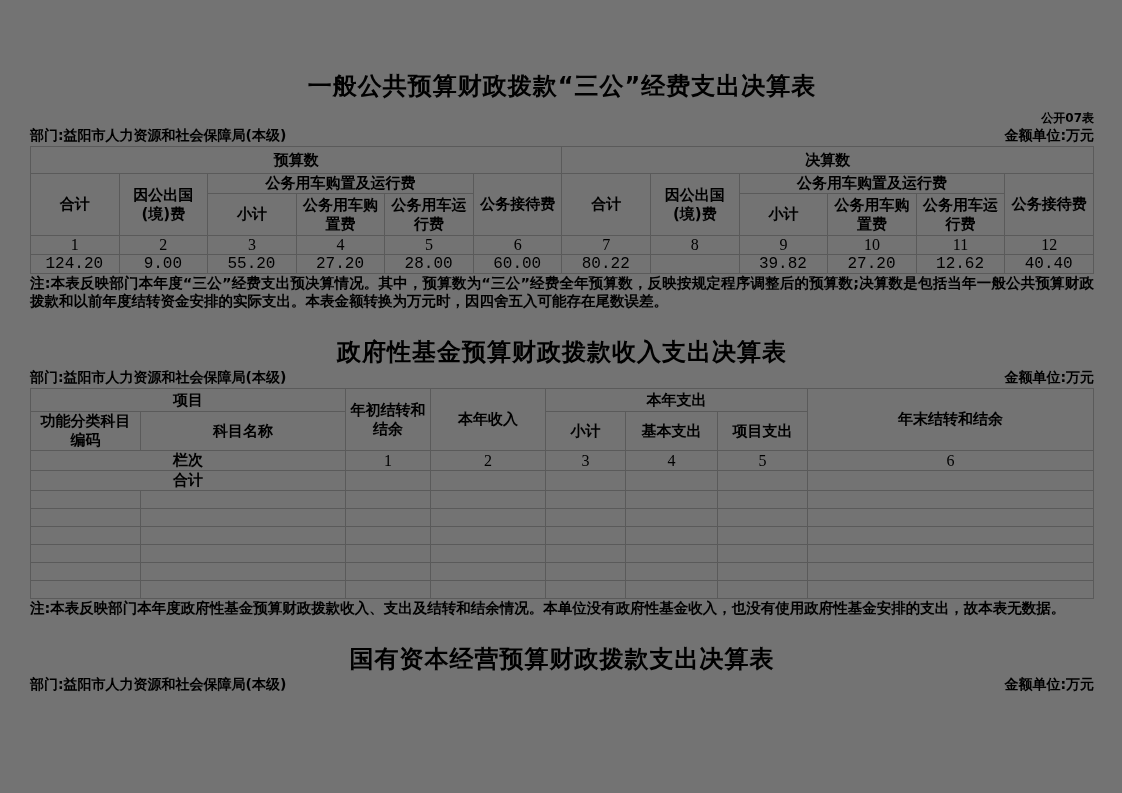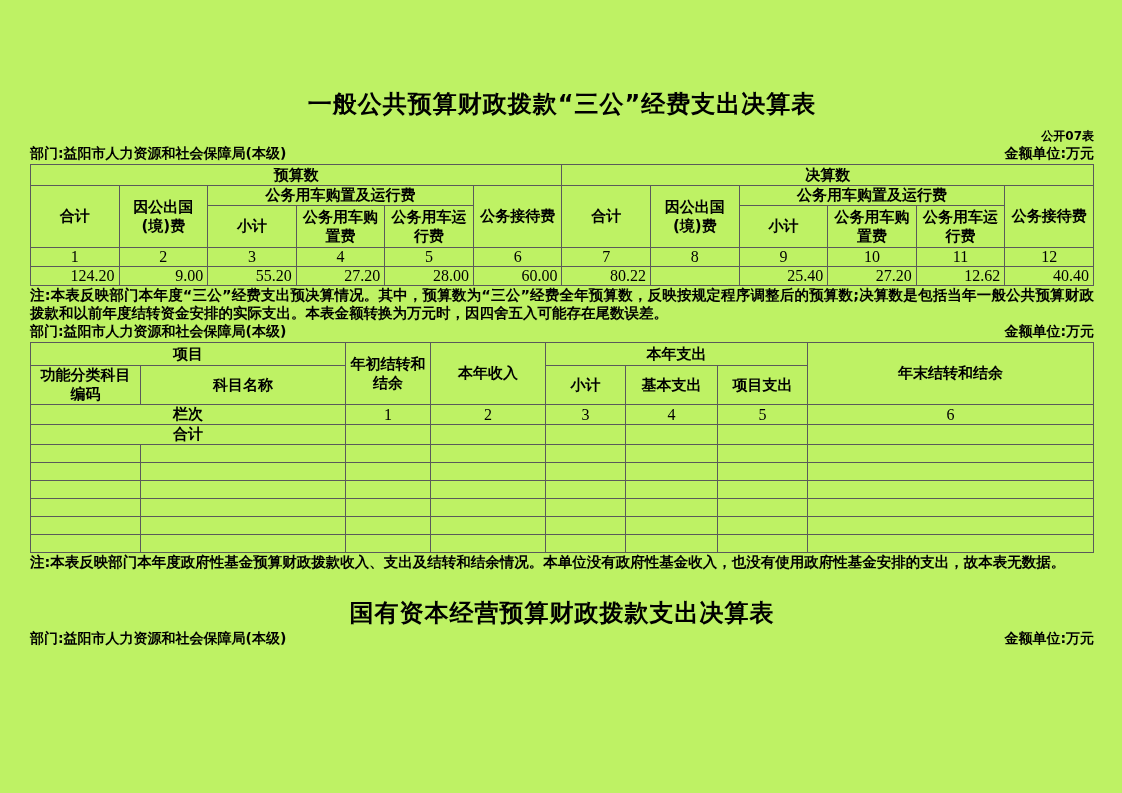--- a/index.html
+++ b/index.html
@@ -1,20 +1,20 @@
 <!DOCTYPE html>
 <html><head>
 <meta charset="utf-8">
 <style>
   html,body{margin:0;padding:0;background:#fff;}
   .page{
-    width:1122px;height:793px;background:#bef264;color:#000;
+    width:1122px;height:793px;background:#737373;color:#000;
     font-family:"DejaVu Sans","Liberation Sans",sans-serif;
     position:relative;overflow:hidden;box-sizing:border-box;
-    padding:88px 28px 0 30px;
+    padding:70px 28px 0 30px;
   }
   .doc-title{
     font-size:24px;font-weight:bold;text-align:center;margin:0;
     letter-spacing:1px;
   }
   .code-line{
     text-align:right;font-size:12px;font-weight:bold;margin-top:8px;line-height:16px;
   }
   .meta-row{
     display:flex;justify-content:space-between;align-items:flex-end;
@@ -25,28 +25,28 @@
   }
   td{
     border:1px solid #5a5a5a;text-align:center;vertical-align:middle;
     font-size:15px;padding:0 3px;box-sizing:border-box;overflow:hidden;
   }
   .hd{font-weight:bold;line-height:19px;}
   .num{
     font-family:"Liberation Serif","DejaVu Serif",serif;
     font-weight:normal;font-size:16px;
   }
-  .val{text-align:right;padding-right:4px;}
+  .val{padding-right:4px;font-family:Liberation Mono, monospace;}
   .note{
     font-size:14.5px;font-weight:bold;line-height:18px;margin-top:0;
     text-align:justify;
   }
   .sec-gap{margin-top:26px;}
   
-  .t1-r1 td{height:21px;}
+  .t1-r1 td{height:27px;}
   .t1-r2 td{height:20px;}
   .t1-r3 td{height:42px;}
   .t1-r4 td{height:18px;}
   .t1-r5 td{height:18px;}
   
   .t2-r1 td{height:23px;}
   .t2-r2 td{height:34px;}
   .t2-rn td{height:18px;}
 </style>
 </head>
@@ -115,30 +115,31 @@
     </tr>
     <tr class="t1-r5">
       <td class="num val">124.20</td>
       <td class="num val">9.00</td>
       <td class="num val">55.20</td>
       <td class="num val">27.20</td>
       <td class="num val">28.00</td>
       <td class="num val">60.00</td>
       <td class="num val">80.22</td>
       <td class="num val"></td>
-      <td class="num val">25.40</td>
+      <td class="num val">39.82</td>
       <td class="num val">27.20</td>
       <td class="num val">12.62</td>
       <td class="num val">40.40</td>
     </tr>
   </tbody>
     </table>
 
   <div class="note">注:本表反映部门本年度“三公”经费支出预决算情况。其中，预算数为“三公”经费全年预算数，反映按规定程序调整后的预算数;决算数是包括当年一般公共预算财政拨款和以前年度结转资金安排的实际支出。本表金额转换为万元时，因四舍五入可能存在尾数误差。</div>
 
+  <h1 class="doc-title sec-gap">政府性基金预算财政拨款收入支出决算表</h1>
   <div class="meta-row">
     <span>部门:益阳市人力资源和社会保障局(本级)</span>
     <span>金额单位:万元</span>
   </div>
 
   <table>
     <colgroup>
       <col style="width:110px">
         <col style="width:205px">
         <col style="width:85px">

